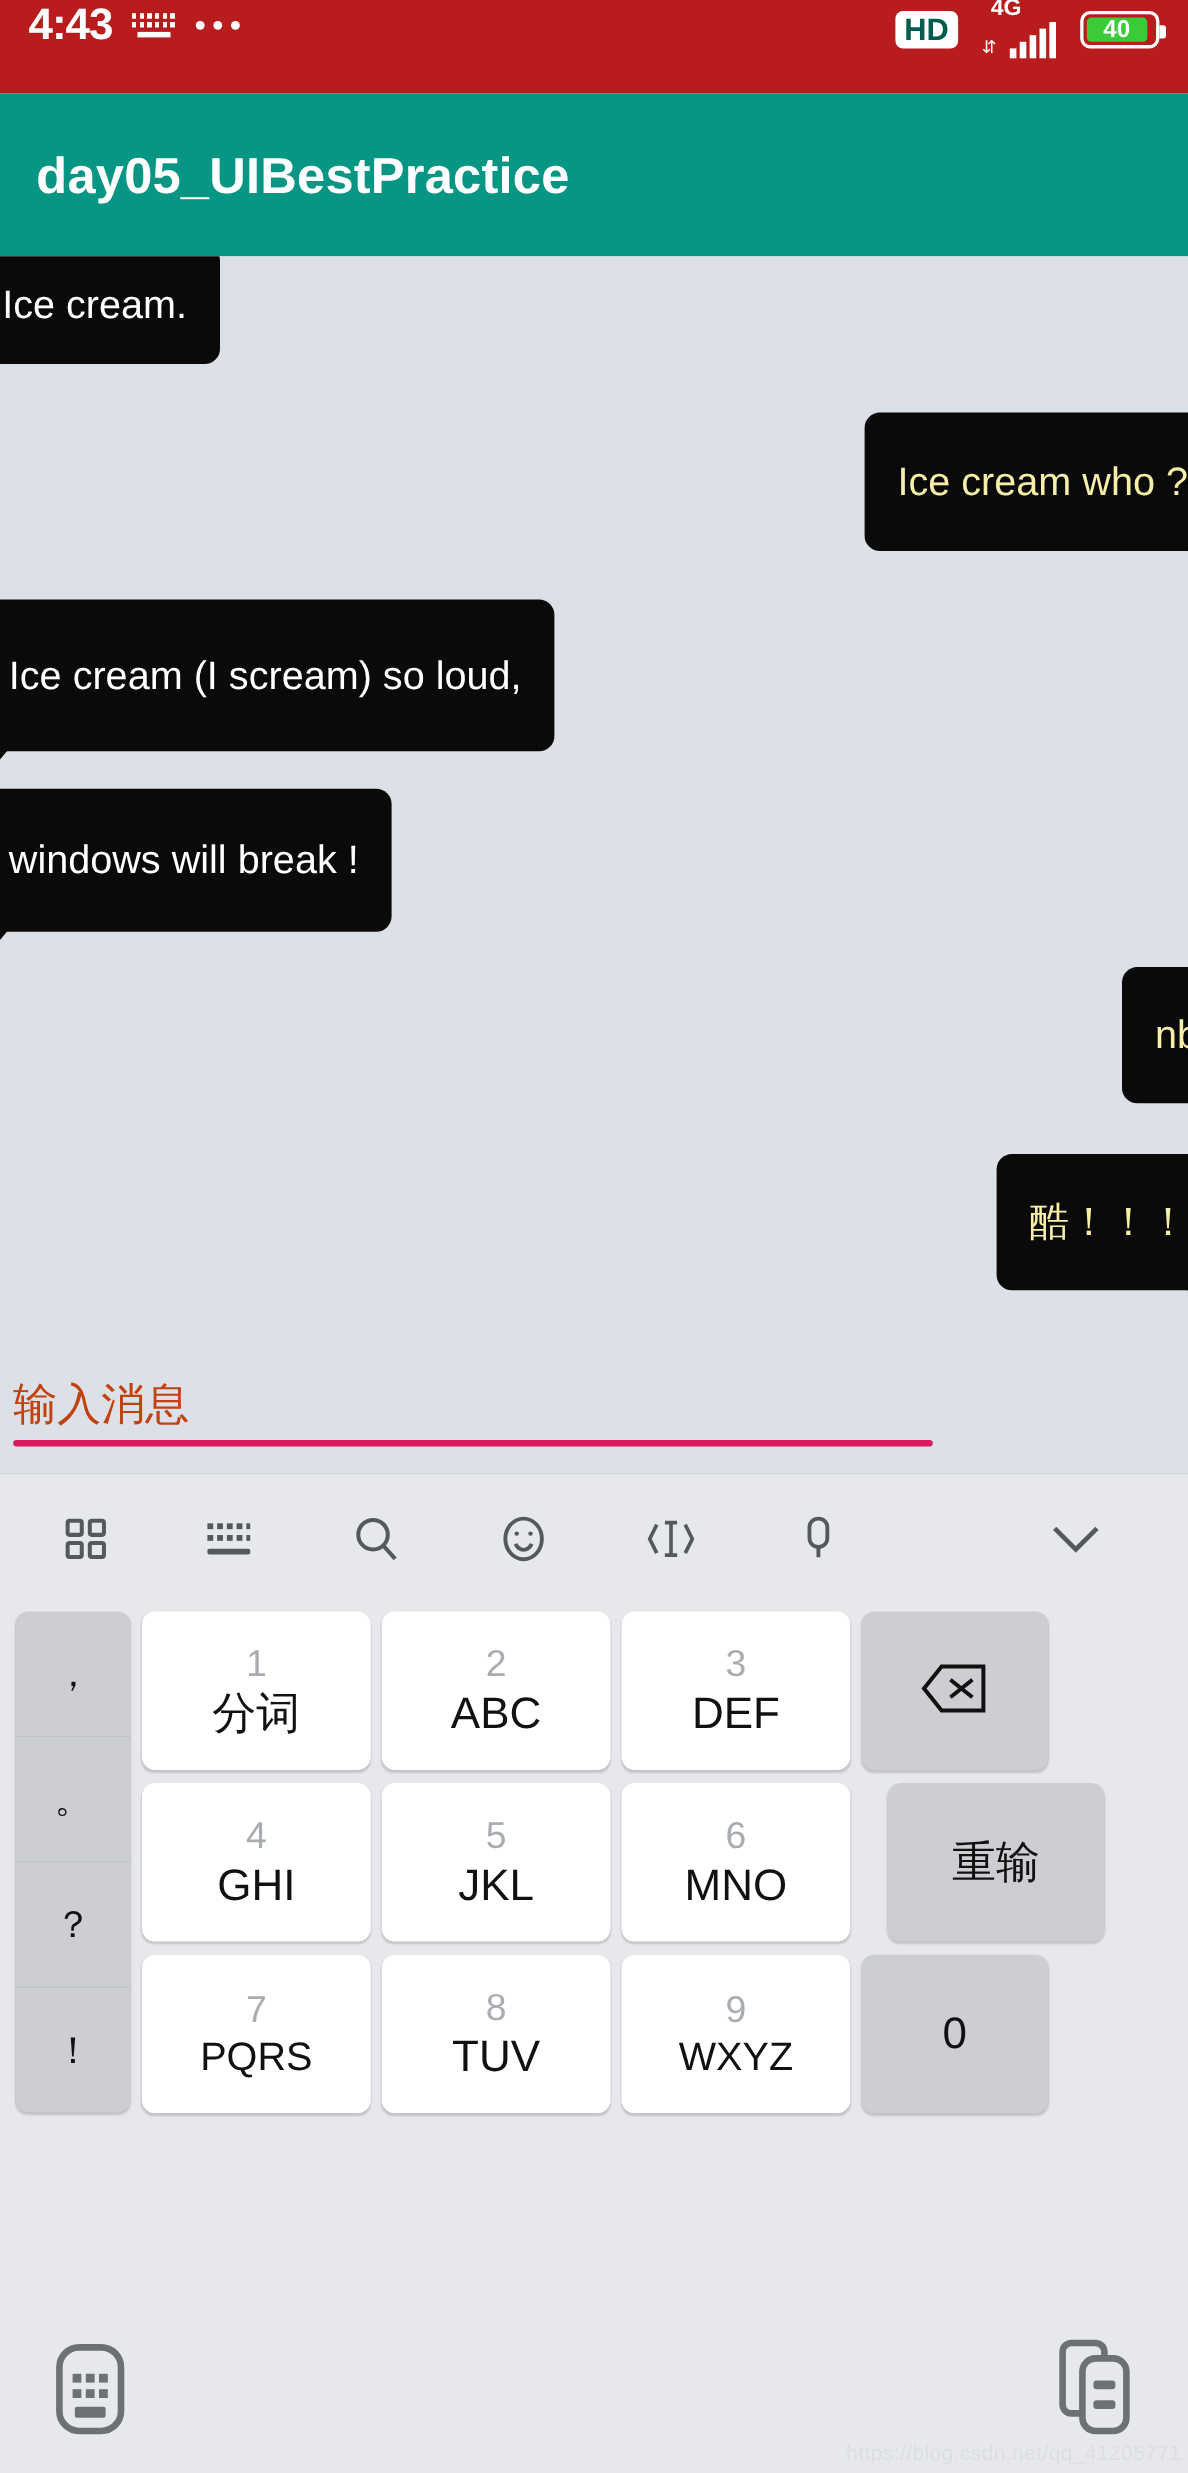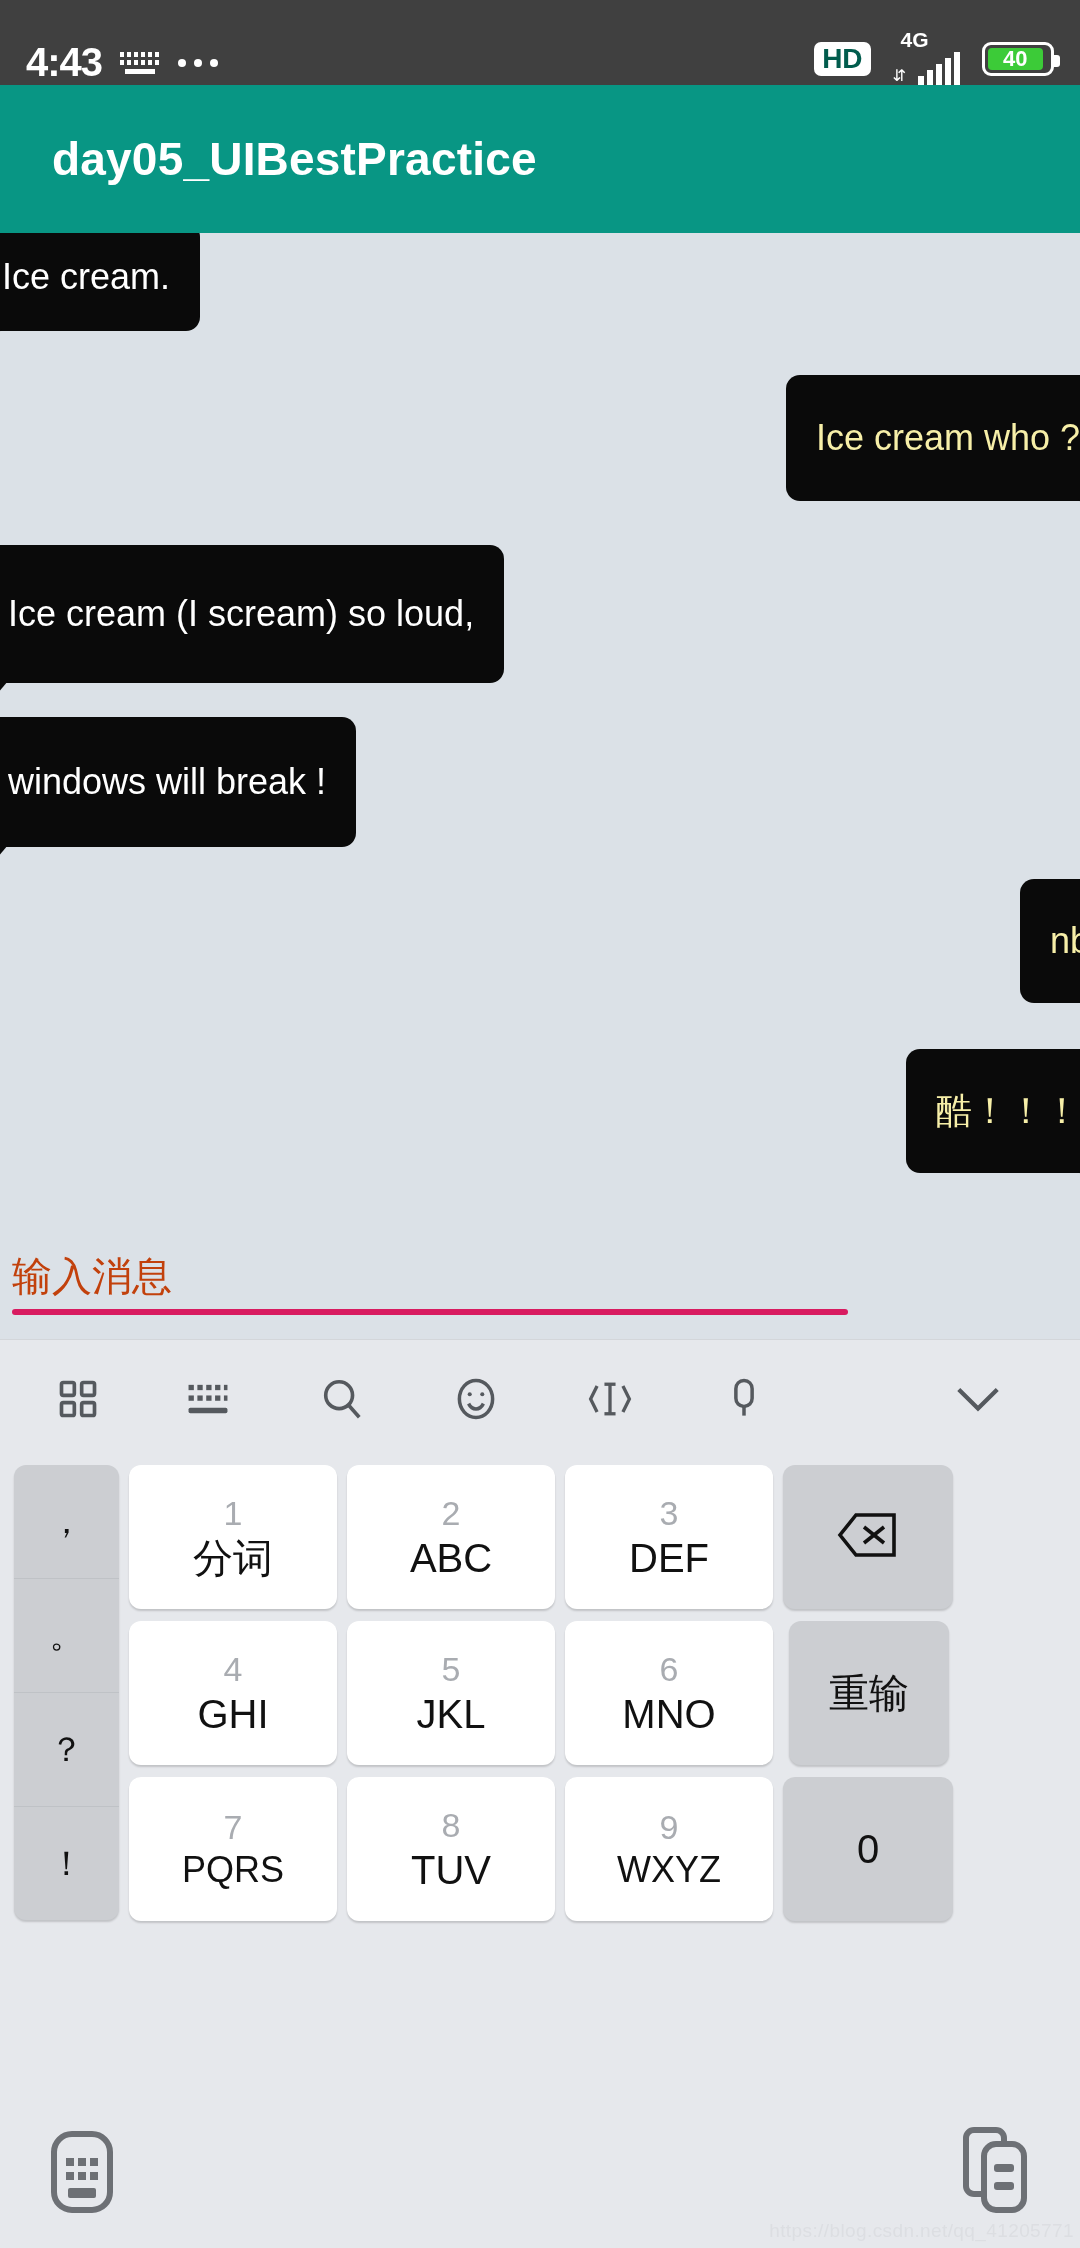--- a/index.html
+++ b/index.html
@@ -7,21 +7,21 @@
   body {
     font-family:"Liberation Sans","DejaVu Sans",sans-serif;
     background:#dbe1e7;
     overflow:hidden;
     position:relative;
   }
 
   
   #status-bar{
     position:absolute; top:0; left:0; width:1080px; height:85px;
-    background:#404040; display:flex; align-items:flex-end;
+    background:#b91c1c; display:flex; align-items:flex-start;
     padding:0 26px; color:#ffffff;
   }
   #status-left{ display:flex; align-items:center; gap:18px; }
   .status-time{ font-size:40px; font-weight:600; letter-spacing:-1px; }
   .kbd-mini{ width:40px; height:26px; position:relative; }
   .kbd-mini i{ position:absolute; background:#fff; }
   .kbd-mini .r1{ left:0; top:2px; width:40px; height:5px;
      background:repeating-linear-gradient(to right,#fff 0 4px,transparent 4px 7px); }
   .kbd-mini .r2{ left:0; top:10px; width:40px; height:5px;
      background:repeating-linear-gradient(to right,#fff 0 4px,transparent 4px 7px); }
@@ -48,21 +48,21 @@
     position:relative; display:flex; align-items:center; padding:3px;
   }
   .batt:after{content:"";position:absolute;right:-9px;top:10px;width:6px;height:12px;background:#fff;border-radius:0 3px 3px 0;}
   .batt-fill{ background:#3ccb38; height:100%; width:91%; border-radius:4px;
     display:flex;align-items:center;justify-content:center; }
   .batt-num{ font-size:22px; font-weight:bold; color:#fff; }
 
   
   #app-bar{
     position:absolute; top:85px; left:0; width:1080px; height:148px;
-    background:#089684; display:flex; align-items:center; padding:0 52px;
+    background:#089684; display:flex; align-items:center; padding:0 33px;
   }
   #app-title{ color:#fff; font-size:46px; font-weight:bold; letter-spacing:0.2px; }
 
   
   #chat{
     position:absolute; top:233px; left:0; width:1080px; height:966px;
     background:#dbe1e7; overflow:hidden;
   }
   .bubble{
     position:absolute; background:#0a0a0a; border-radius:14px;
@@ -375,21 +375,21 @@
 
     <div class="key grey" style="left:783px;top:8px;width:170px;height:144px">
       <span>
         <svg width="62" height="48" viewBox="0 0 30 24" fill="none" stroke="#111" stroke-width="1.8">
           <path d="M9 2 L28 2 L28 22 L9 22 L1 12 Z"></path>
           <line x1="13" y1="8" x2="23" y2="16"></line>
             <line x1="23" y1="8" x2="13" y2="16"></line>
         </svg>
       </span>
     </div>
-    <div class="key grey" style="left:789px;top:164px;width:160px;height:144px">
+    <div class="key grey" style="left:807px;top:164px;width:197px;height:144px">
       <span class="lbl">重输</span>
     </div>
     <div class="key grey" style="left:783px;top:320px;width:170px;height:144px">
       <span class="lbl">0</span>
     </div>
   </div>
 
   <div id="kb-bottom">
     <div class="bkey grey" style="left:14px;width:105px">符</div>
     <div class="bkey grey" style="left:129px;width:150px">123</div>

